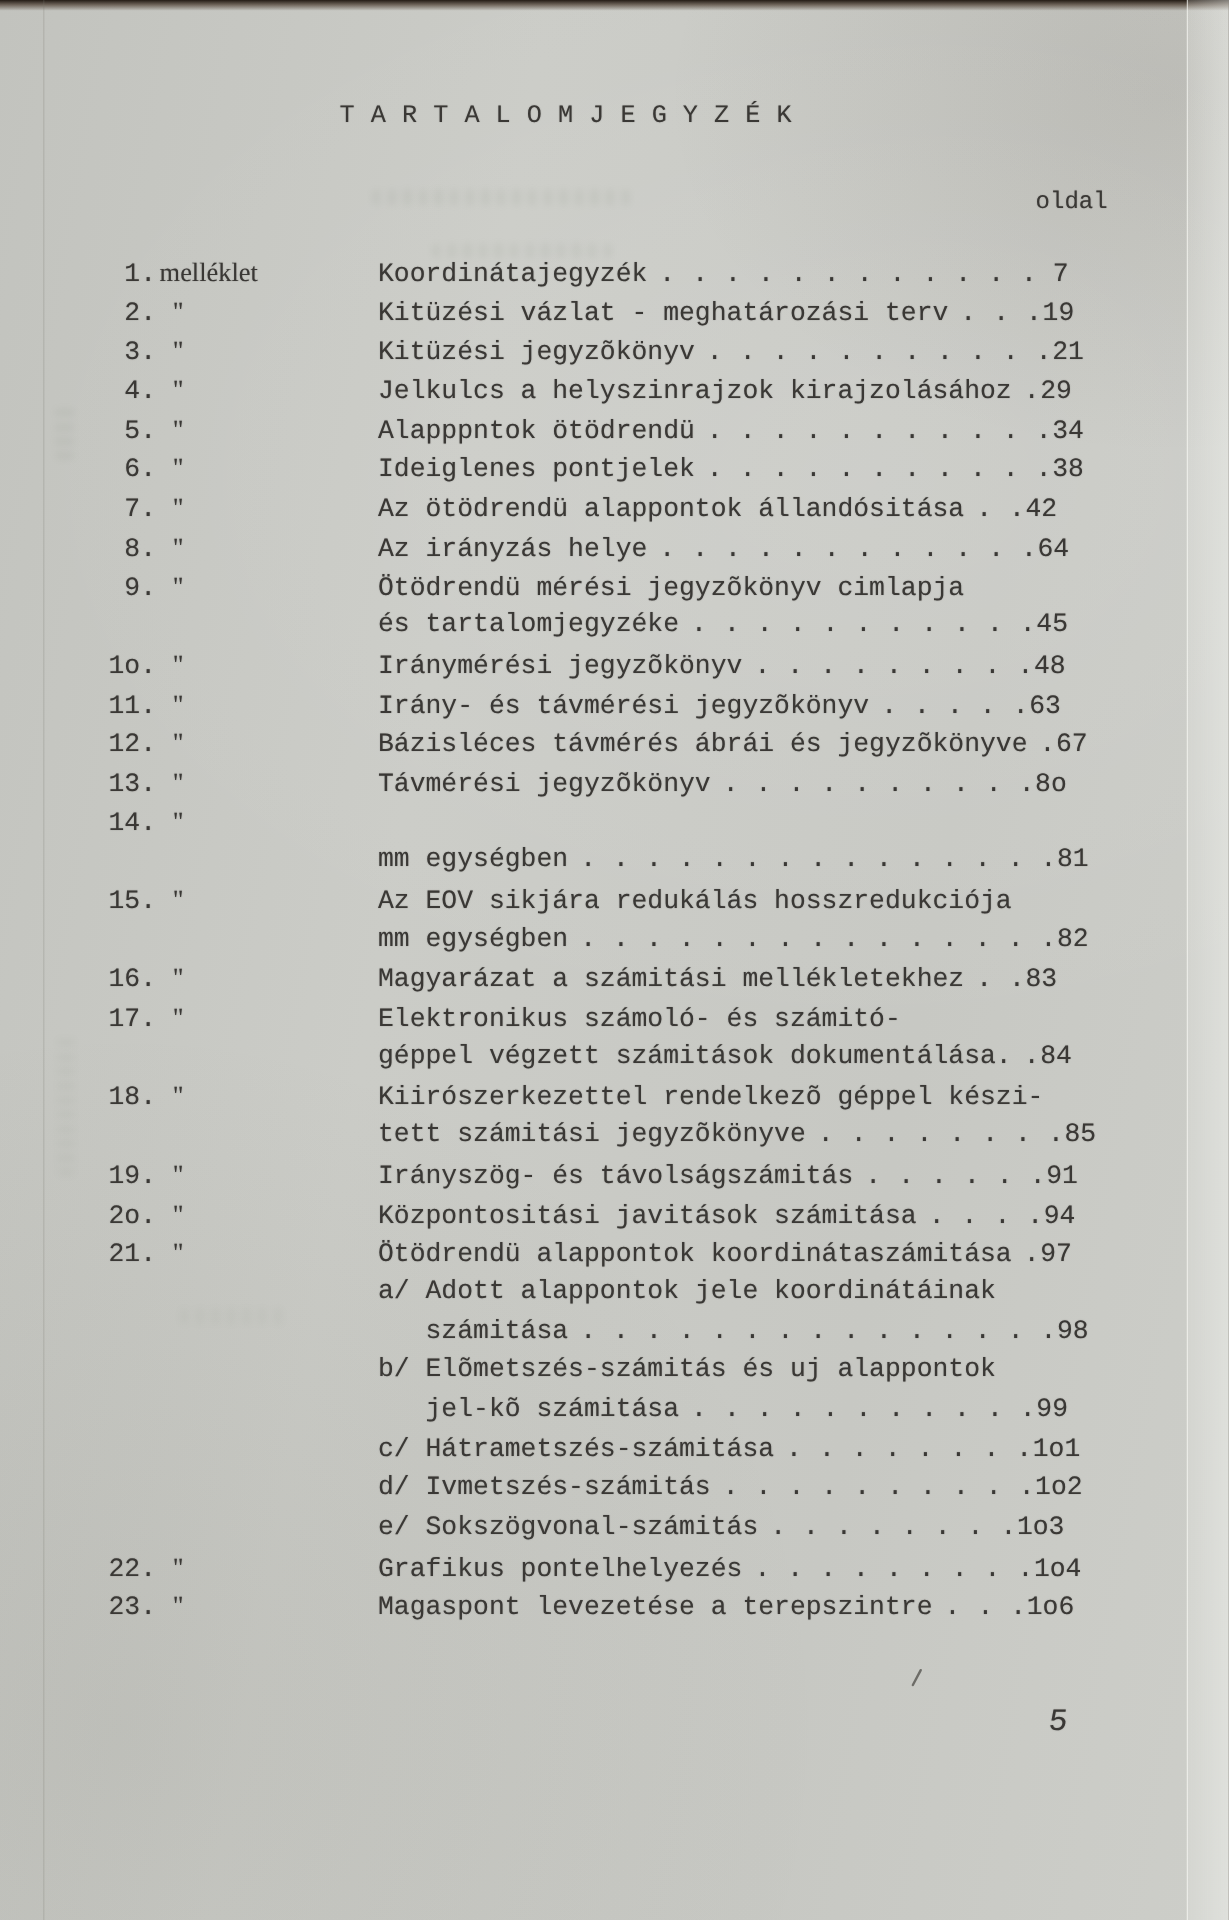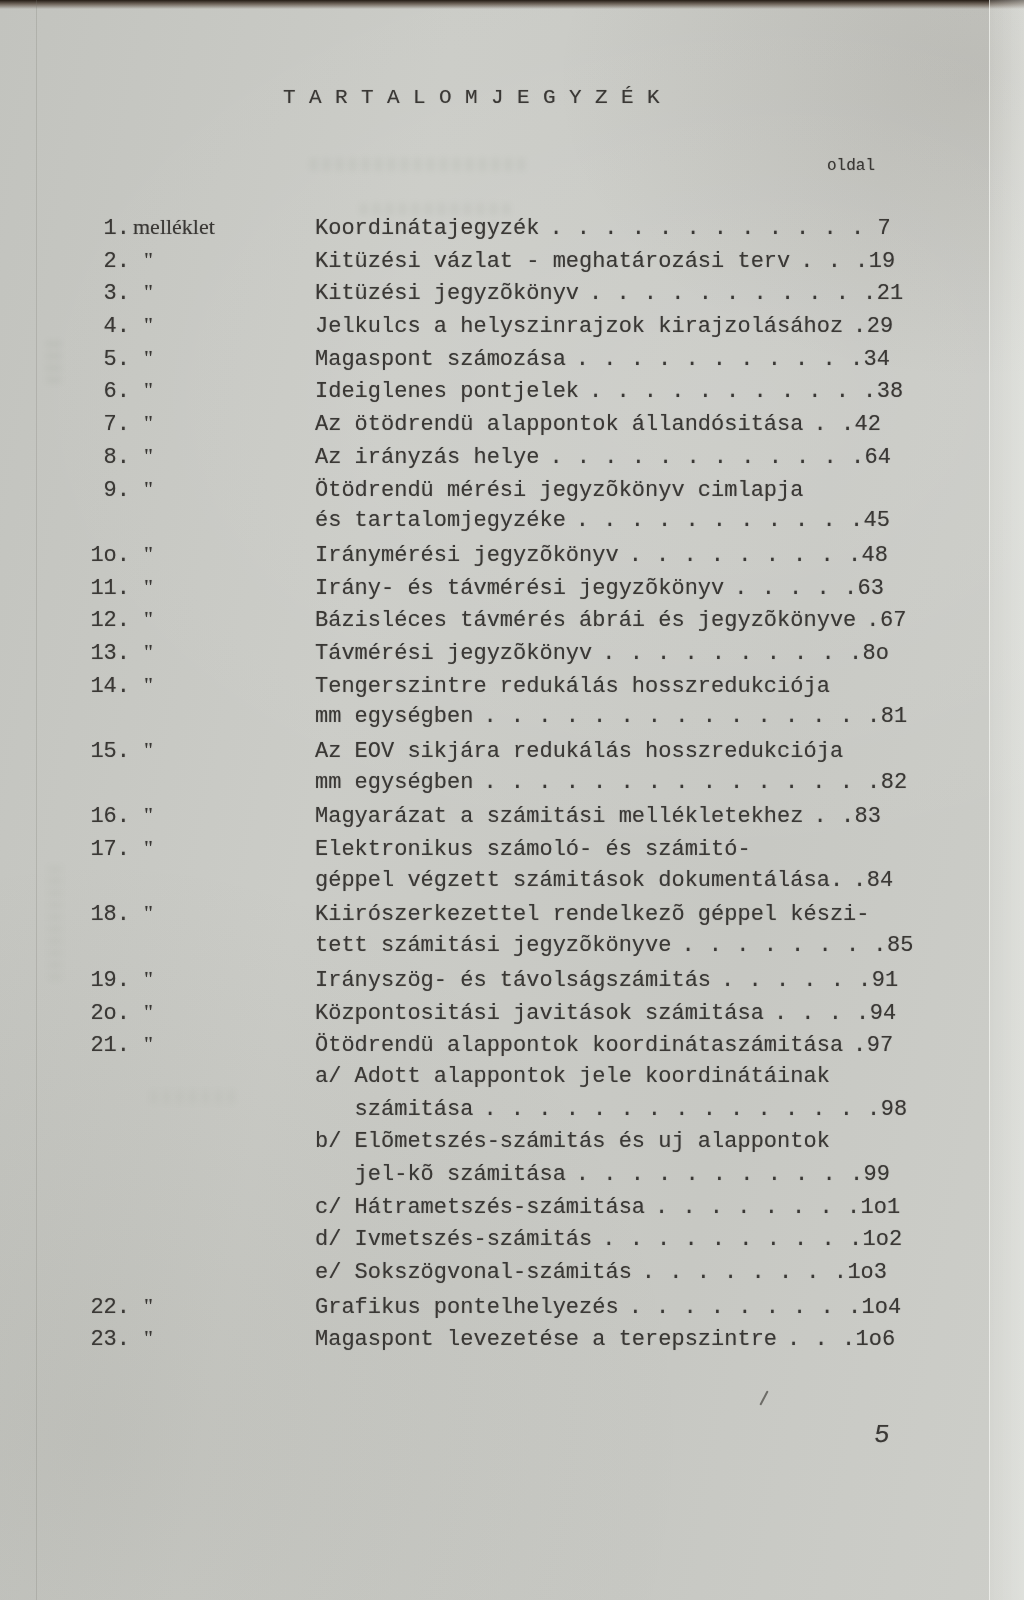--- a/index.html
+++ b/index.html
@@ -33,22 +33,22 @@
     background: linear-gradient(90deg, rgba(245,246,242,.20), rgba(245,247,243,.45));
   }
   .ink { color: #3a3835; text-shadow: 0 0 1px rgba(58,56,53,.45); }
 
   .title {
     position: absolute; left: 283px; top: 86px;
     font-size: 21px; font-weight: normal; letter-spacing: .4px;
     white-space: pre; margin: 0; text-align: right;
   }
   .oldal {
-    position: absolute; left: 827px; top: 157px;
-    font-size: 16px; white-space: pre;
+    position: absolute; left: 863px; top: 157px;
+    font-size: 20px; white-space: pre;
   }
   .toc { position: absolute; left: 0; top: 211px; right: 0; }
   .row {
     display: flex; align-items: baseline;
     height: 32.7px; line-height: 32.7px;
     padding: 0 168px 0 84px;
     font-size: 22px; white-space: pre;
   }
   .row .num    { flex: none; width: 46px; text-align: right; }
   .row .marker { flex: none; width: 135px; padding-left: 3px; font-family: Liberation Serif, serif; }
@@ -125,21 +125,21 @@
     <span class="num">4.</span>
     <span class="marker">  "</span>
     <span class="text">Jelkulcs a helyszinrajzok kirajzolásához</span>
     <span class="dots">.</span>
     <span class="pagenum">29</span>
   </div>
 
   <div class="row">
     <span class="num">5.</span>
     <span class="marker">  "</span>
-    <span class="text">Magaspont számozása</span>
+    <span class="text">Alapppntok ötödrendü</span>
     <span class="dots">. . . . . . . . . . .</span>
     <span class="pagenum">34</span>
   </div>
 
   <div class="row">
     <span class="num">6.</span>
     <span class="marker">  "</span>
     <span class="text">Ideiglenes pontjelek</span>
     <span class="dots">. . . . . . . . . . .</span>
     <span class="pagenum">38</span>
@@ -205,21 +205,20 @@
     <span class="num">13.</span>
     <span class="marker">  "</span>
     <span class="text">Távmérési jegyzõkönyv</span>
     <span class="dots">. . . . . . . . . .</span>
     <span class="pagenum">8o</span>
   </div>
 
   <div class="row">
     <span class="num">14.</span>
     <span class="marker">  "</span>
-    <span class="text">Tengerszintre redukálás hosszredukciója</span>
     <span class="dots"></span>
     <span class="pagenum"></span>
   </div>
 
   <div class="row">
     <span class="num"></span>
     <span class="marker"></span>
     <span class="text">mm egységben</span>
     <span class="dots">. . . . . . . . . . . . . . .</span>
     <span class="pagenum">81</span>

